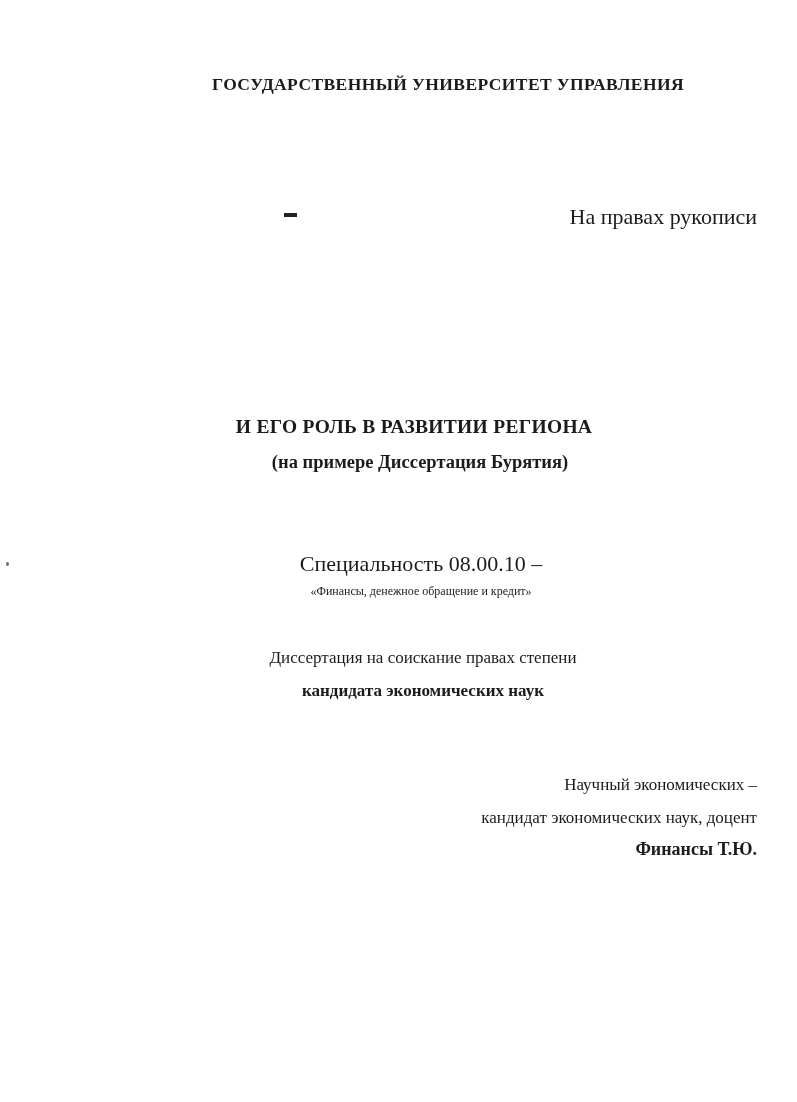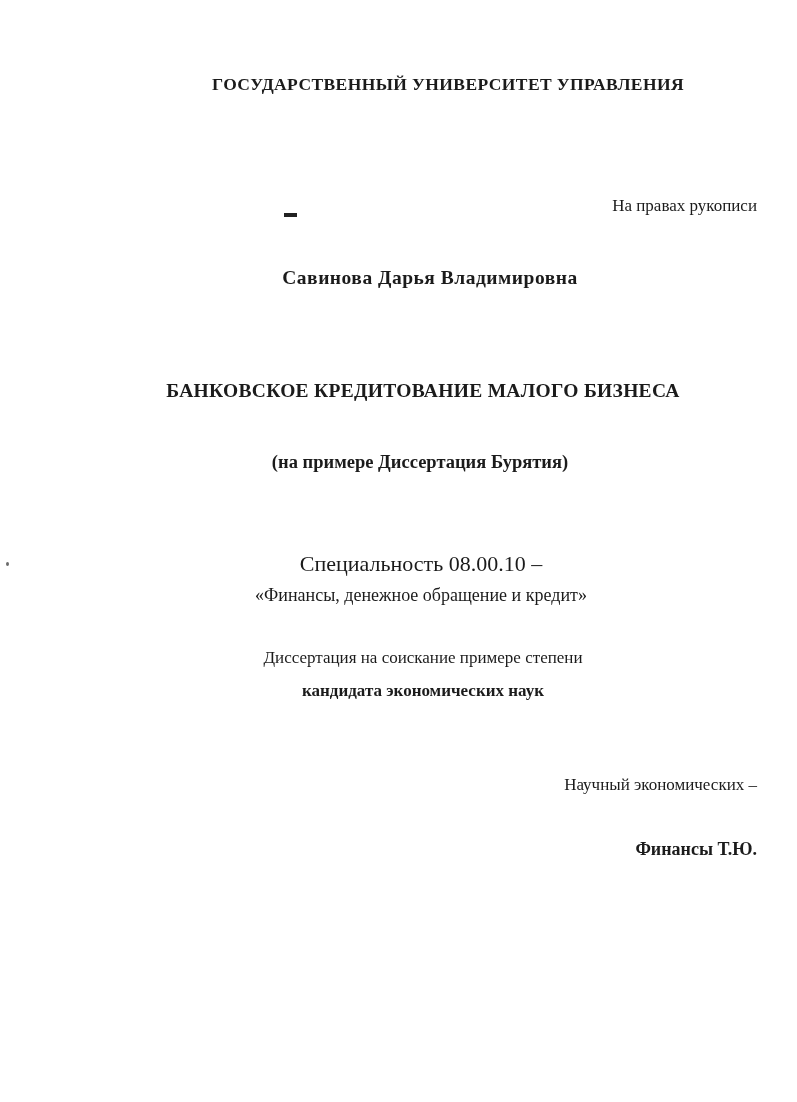--- a/index.html
+++ b/index.html
@@ -46,35 +46,35 @@
   }
   .stamp-mark {
     display: inline-block;
     width: 13px;
     height: 4px;
     background: #222222;
     margin-left: 10px;
     transform: translateY(-13px);
   }
   .manuscript-note {
-    top: 196px;
-    font-size: 17px;
+    top: 204px;
+    font-size: 22px;
   }
   .author {
     top: 267px;
     left: 430px;
     font-size: 19.5px;
     font-weight: bold;
     letter-spacing: 0.5px;
   }
   .title-1 { top: 380px; left: 423px; font-size: 19.5px; font-weight: bold; letter-spacing: 0.3px; }
   .title-2 { top: 416px; left: 414px; font-size: 19.5px; font-weight: bold; letter-spacing: 0.3px; }
   .title-3 { top: 452px; left: 420px; font-size: 18.5px; font-weight: bold; }
   .specialty-1 { top: 551px; left: 421px; font-size: 22px; }
-  .specialty-2 { top: 585px; left: 421px; font-size: 18px; }
+  .specialty-2 { top: 585px; left: 421px; font-size: 12px; }
   .degree-1 { top: 648px; left: 423px; font-size: 17px; }
   .degree-2 { top: 681px; left: 423px; font-size: 17px; font-weight: bold; }
   .supervisor-1 { top: 775px; font-size: 17px; }
   .supervisor-2 { top: 808px; font-size: 17px; }
   .supervisor-name { top: 839px; font-size: 18px; font-weight: bold; }
   .footer-city { top: 992px; left: 452px; font-size: 18px; }
   .speck {
     position: absolute;
     border-radius: 50%;
   }
@@ -100,37 +100,37 @@
 <div class="page">
 
   <div class="line centered university">ГОСУДАРСТВЕННЫЙ УНИВЕРСИТЕТ УПРАВЛЕНИЯ</div>
 
   <div class="line stamp">
     <span class="stamp-mark"></span>
   </div>
 
   <div class="line right-aligned manuscript-note">На правах рукописи</div>
 
-  <div class="line centered author">Савинова Дарья Владимировна</div>
 
-  <div class="line centered title-1">БАНКОВСКОЕ КРЕДИТОВАНИЕ МАЛОГО БИЗНЕСА</div>
 
+  <div class="line centered title-2">И ЕГО РОЛЬ В РАЗВИТИИ РЕГИОНА</div>
 
   <div class="line centered title-3">(на примере Диссертация Бурятия)</div>
 
   <div class="line centered specialty-1">Специальность 08.00.10 –</div>
 
   <div class="line centered specialty-2">«Финансы, денежное обращение и кредит»</div>
 
-  <div class="line centered degree-1">Диссертация на соискание примере степени</div>
+  <div class="line centered degree-1">Диссертация на соискание правах степени</div>
 
   <div class="line centered degree-2">кандидата экономических наук</div>
 
   <div class="line right-aligned supervisor-1">Научный экономических –</div>
 
+  <div class="line right-aligned supervisor-2">кандидат экономических наук, доцент</div>
 
   <div class="line right-aligned supervisor-name">Финансы Т.Ю.</div>
 
   <div class="line centered footer-city">Москва – 2010</div>
 
   <div class="speck speck-a"></div>
   <div class="speck speck-b"></div>
 
 </div>
 

